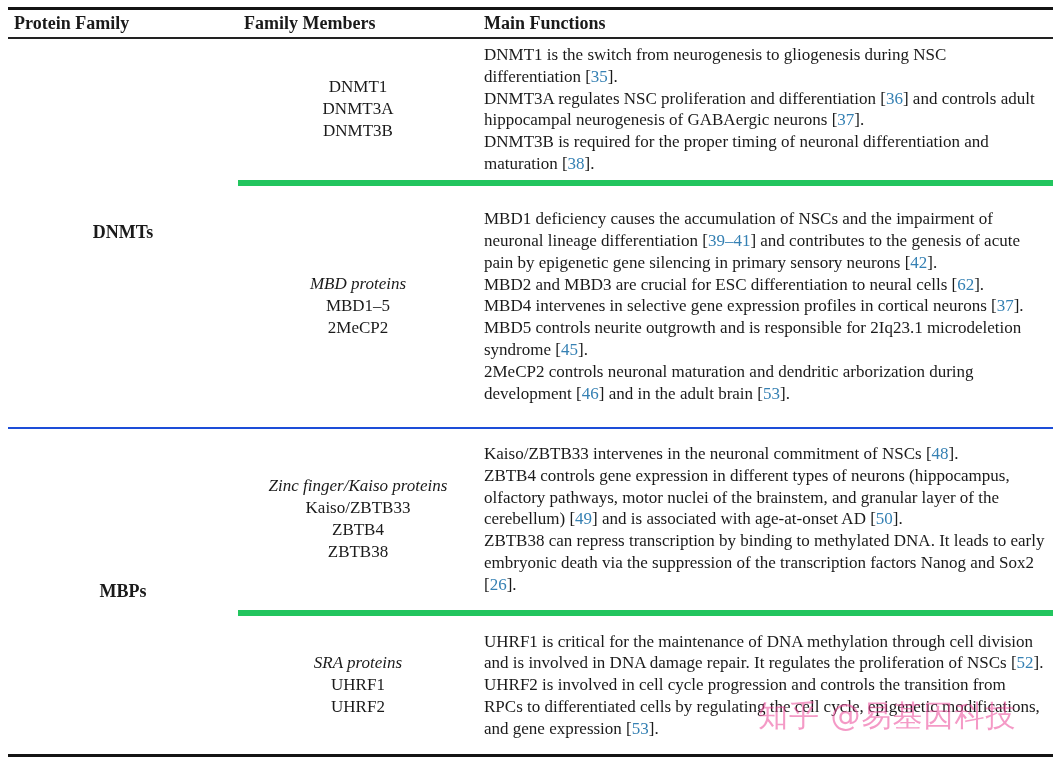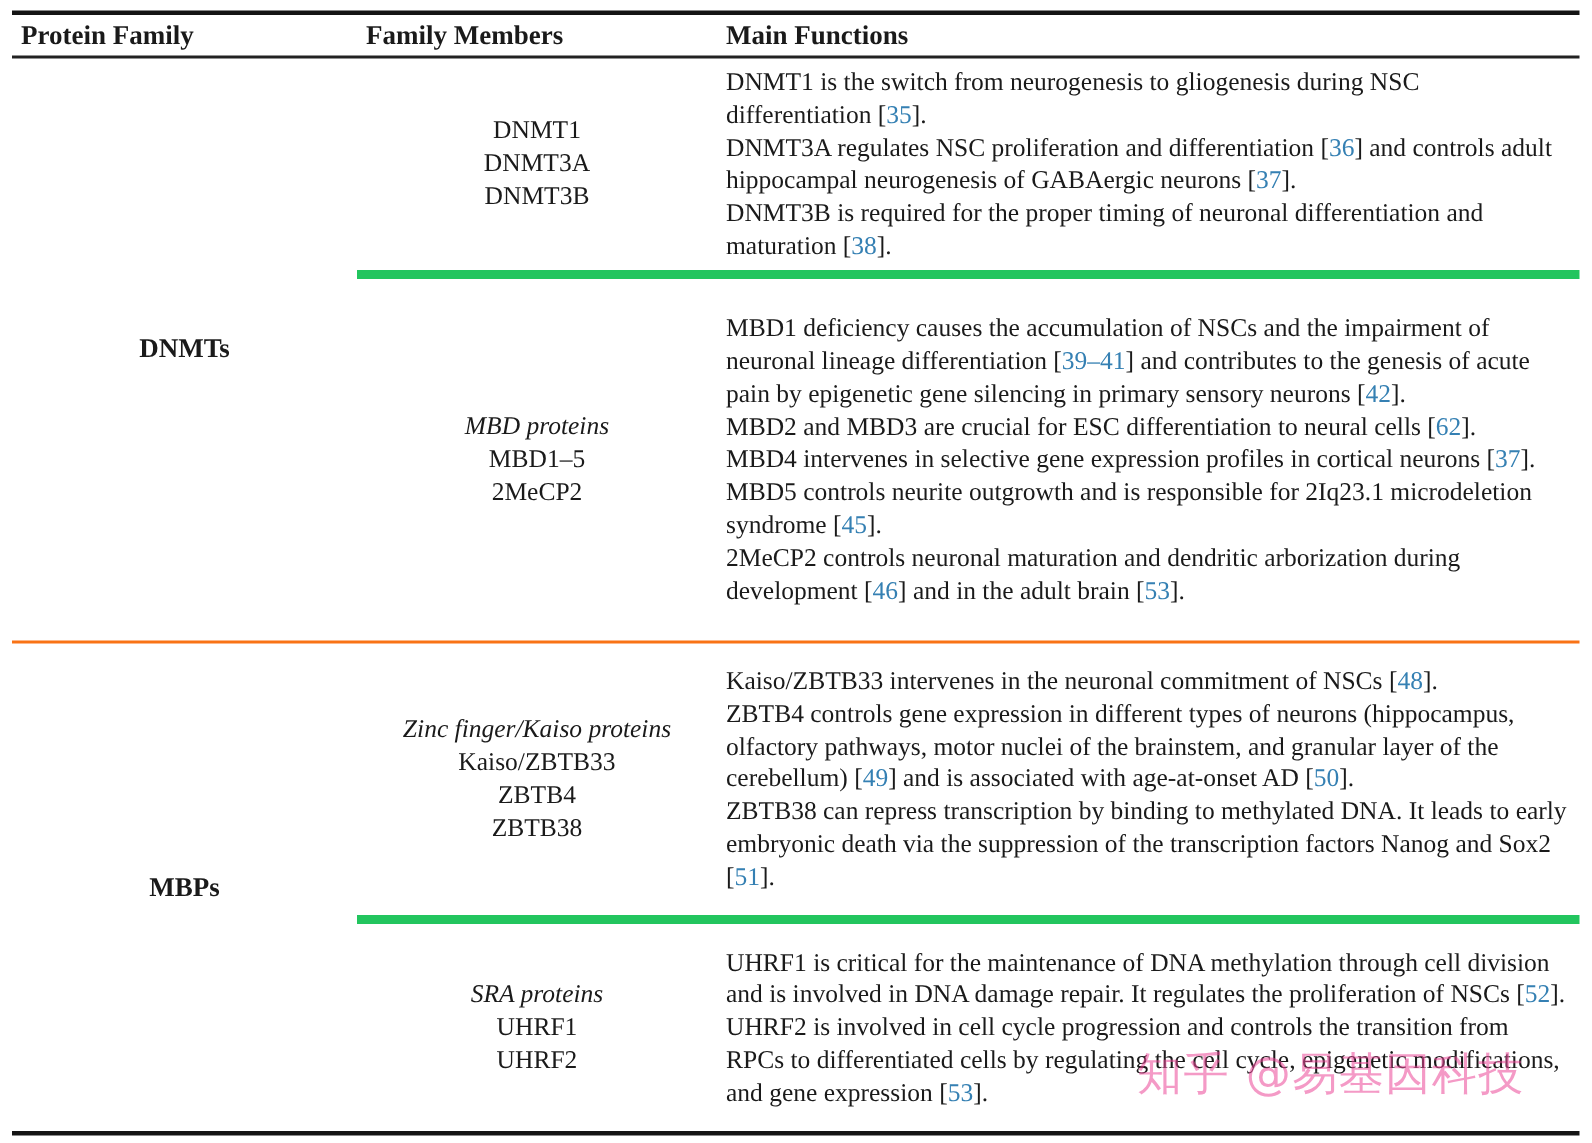--- a/index.html
+++ b/index.html
@@ -27,21 +27,21 @@
   th {
     font-weight: bold;
     font-size: 18px;
     text-align: left;
     height: 28px;
     padding: 3px 6px;
     border-bottom: 2px solid #222222;
   }
   td { font-size: 17px; vertical-align: middle; }
   tr.subrow td { border-top: 6px solid #22c55e; }
-  tr.group-start td { border-top: 2px solid #f97316; }
+  tr.group-start td { border-top: 2px solid #1d4ed8; }
   .row-0-0 { height: 144px; }
   .row-0-1 { height: 245px; }
   .row-1-0 { height: 185px; }
   .row-1-1 { height: 143px; }
   .family-cell {
     text-align: center;
     font-weight: bold;
     font-size: 18px;
   }
   .members-cell {
@@ -117,21 +117,21 @@
         <td rowspan="2" class="family-cell">MBPs</td>
         <td class="members-cell">
           <div class="member-group-label">Zinc finger/Kaiso proteins</div>
           <div>Kaiso/ZBTB33</div>
           <div>ZBTB4</div>
           <div>ZBTB38</div>
         </td>
         <td class="functions-cell">
           <p>Kaiso/ZBTB33 intervenes in the neuronal commitment of NSCs [<span class="cite">48</span>].</p>
           <p>ZBTB4 controls gene expression in different types of neurons (hippocampus, olfactory pathways, motor nuclei of the brainstem, and granular layer of the cerebellum) [<span class="cite">49</span>] and is associated with age-at-onset AD [<span class="cite">50</span>].</p>
-          <p>ZBTB38 can repress transcription by binding to methylated DNA. It leads to early embryonic death via the suppression of the transcription factors Nanog and Sox2 [<span class="cite">51</span>].</p>
+          <p>ZBTB38 can repress transcription by binding to methylated DNA. It leads to early embryonic death via the suppression of the transcription factors Nanog and Sox2 [<span class="cite">26</span>].</p>
         </td>
       </tr>
       <tr class="subrow row-1-1">
         <td class="members-cell">
           <div class="member-group-label">SRA proteins</div>
           <div>UHRF1</div>
           <div>UHRF2</div>
         </td>
         <td class="functions-cell">
           <p>UHRF1 is critical for the maintenance of DNA methylation through cell division and is involved in DNA damage repair. It regulates the proliferation of NSCs [<span class="cite">52</span>].</p>

